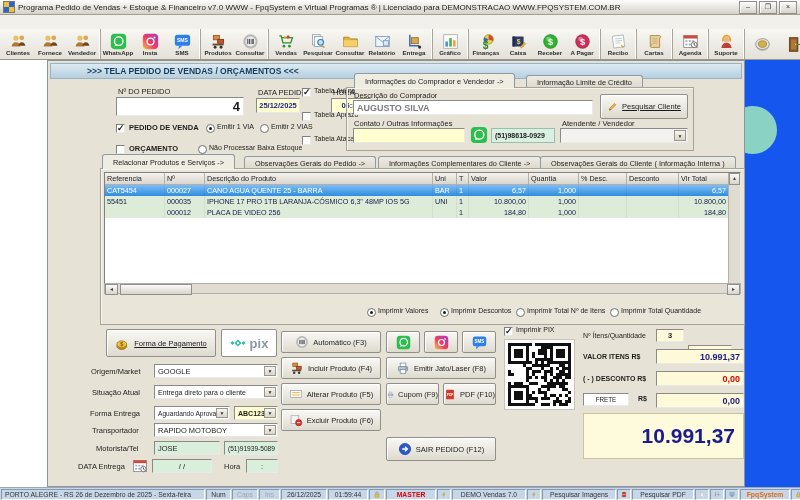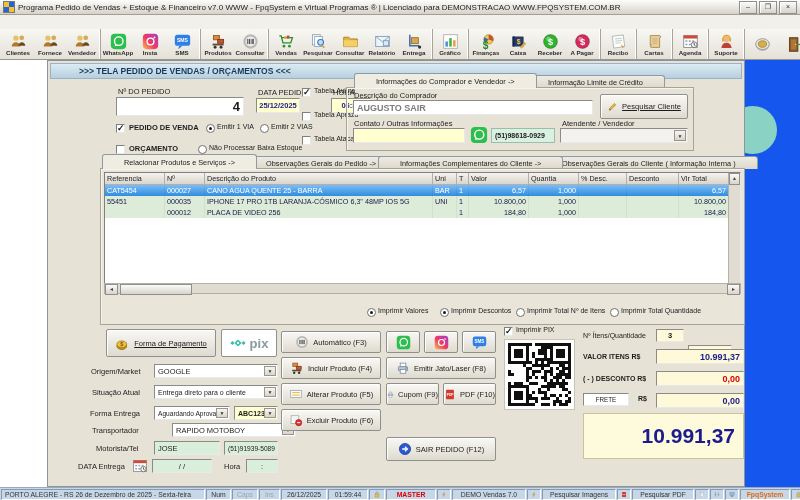--- a/index.html
+++ b/index.html
@@ -39,25 +39,25 @@
   .tb-btn{width:32px;display:flex;flex-direction:column;align-items:center;justify-content:center;flex:none}
   .tb-btn.sep{border-left:1px solid #a8a49a;box-shadow:-1px 0 0 #fff;margin-left:2px;padding-left:1px}
   .tb-ico{width:17px;height:17px}
   .tb-label{font-size:6.2px;font-weight:bold;color:#2c2c2c;white-space:nowrap;margin-top:-1px}
   
   #mdi{position:absolute;left:0;top:60px;width:800px;height:427px;background:#fff}
   #mdi-blue{position:absolute;left:745px;top:0;width:55px;height:427px;background:#1557ee;overflow:hidden}
   .teal-circle{position:absolute;left:-16px;top:46px;width:48px;height:48px;border-radius:50%;background:#8ad2c4}
   #form{position:absolute;left:47px;top:0;width:698px;height:427px;box-sizing:border-box;background:#e6e2d5;border:1px solid #8a94a0}
   .form-header{position:absolute;left:2px;top:2px;width:692px;height:16px;box-sizing:border-box;
-      background:linear-gradient(#dcebf4,#b7cfdf);border:1px solid #9bb2c2;display:flex;align-items:center;padding-left:28px;
+      background:linear-gradient(#dcebf4,#b7cfdf);border:1px solid #9bb2c2;display:flex;align-items:center;padding-left:36px;
       font-size:8.5px;font-weight:bold;color:#173a58}
   .groupbox{position:absolute;box-sizing:border-box;border:1px solid #a7a398;box-shadow:inset 1px 1px 0 #f6f4ee}
   .tab{position:absolute;box-sizing:border-box;background:linear-gradient(#eeebe2,#dcd8cc);border:1px solid #8f9aa4;border-bottom:none;
-      border-radius:3px 3px 0 0;font-size:7.4px;color:#222;display:flex;align-items:center;justify-content:center;padding:0 21px;white-space:nowrap}
+      border-radius:3px 3px 0 0;font-size:7.4px;color:#222;display:flex;align-items:center;justify-content:center;padding:0 10px;white-space:nowrap}
   .tab.active{background:#efece1;z-index:3}
   
   #tablebox{position:absolute;left:56px;top:111px;width:637px;height:122px;box-sizing:border-box;background:#fff;
       border:1px solid;border-color:#808080 #e8e8e8 #e8e8e8 #808080}
   .trow{display:grid;grid-template-columns:60px 40px 228px 24px 12px 60px 50px 48px 52px 50px;width:624px}
   .th{background:linear-gradient(#f5f3ef,#dad6cd);border-right:1px solid #b4b0a8;border-bottom:1px solid #b4b0a8;
       font-size:7.2px;color:#222;padding:1px 2px;white-space:nowrap;overflow:hidden}
   .td{font-size:7.2px;color:#18184e;padding:1px 2px;white-space:nowrap;overflow:hidden;border-right:1px solid rgba(0,0,0,.05)}
   .data-row{background:#dcecd8}
   .data-row.sel{background:linear-gradient(#7cbcf6,#2f8ddf);color:#fff}
@@ -508,21 +508,21 @@
     <span class="lbl" style="left:266px;top:26px;font-size:7px">Tabela Avista</span>
     <div class="cb" style="left:254px;top:51px"></div>
     <span class="lbl" style="left:266px;top:50px;font-size:7px">Tabela Aprazo</span>
     <div class="cb" style="left:254px;top:75px"></div>
     <span class="lbl" style="left:266px;top:74px;font-size:7px">Tabela Atacado</span>
 
     <div class="tab active" style="left:306px;top:12px;height:15px;z-index:2">Informações do Comprador e Vendedor  -&gt;</div>
     <div class="tab" style="left:478px;top:14px;height:13px">Informação Limite de Crédito</div>
     <div class="groupbox" style="left:298px;top:26px;width:348px;height:64px"></div>
     <span class="lbl" style="left:306px;top:30px">Descrição do Comprador</span>
-    <div class="sunk" style="left:305px;top:39px;width:240px;height:15px;font-size:9px;font-weight:bold;color:#7c7c7c">AUGUSTO SAIR</div>
+    <div class="sunk" style="left:305px;top:39px;width:240px;height:15px;font-size:9px;font-weight:bold;color:#7c7c7c">AUGUSTO SILVA</div>
     <div class="btn" style="left:552px;top:33px;width:88px;height:25px">
       <svg width="11" height="11">
           <use href="#i-pencil"></use>
         </svg>
       <span style="text-decoration:underline;text-decoration-thickness:.5px">Pesquisar Cliente</span>
     </div>
     <span class="lbl" style="left:306px;top:58px">Contato / Outras Informações</span>
     <div class="sunk yellow" style="left:305px;top:67px;width:112px;height:15px"></div>
     <svg style="position:absolute;left:422px;top:65px" width="18" height="18">
         <use href="#i-wa"></use>
@@ -619,21 +619,21 @@
     </div>
 
     <span class="lbl" style="left:43px;top:306px">Origem/Market</span>
     <div class="sunk dd" style="left:106px;top:303px;width:124px;height:14px">GOOGLE</div>
     <span class="lbl" style="left:44px;top:327px">Situação Atual</span>
     <div class="sunk dd" style="left:106px;top:324px;width:124px;height:14px;font-size:7px">Entrega direto para o cliente</div>
     <span class="lbl" style="left:42px;top:348px">Forma Entrega</span>
     <div class="sunk dd" style="left:106px;top:345px;width:76px;height:14px;font-size:6.6px">Aguardando Aprovaçã</div>
     <div class="sunk dd yellow" style="left:186px;top:345px;width:44px;height:14px;font-size:7px;font-weight:bold">ABC1234</div>
     <span class="lbl" style="left:44px;top:365px">Transportador</span>
-    <div class="sunk dd" style="left:124px;top:362px;width:124px;height:14px">RAPIDO MOTOBOY</div>
+    <div class="sunk dd" style="left:106px;top:362px;width:124px;height:14px">RAPIDO MOTOBOY</div>
     <span class="lbl" style="left:48px;top:383px">Motorista/Tel</span>
     <div class="sunk mint" style="left:106px;top:380px;width:66px;height:14px">JOSE</div>
     <div class="sunk mint" style="left:176px;top:380px;width:54px;height:14px;font-size:6.6px">(51)91939-5089</div>
     <span class="lbl" style="left:30px;top:401px">DATA Entrega</span>
     <svg style="position:absolute;left:84px;top:397px" width="16" height="16">
         <use href="#i-cal"></use>
       </svg>
     <div class="sunk mint" style="left:104px;top:398px;width:60px;height:14px;justify-content:center">/  /</div>
     <span class="lbl" style="left:176px;top:401px">Hora</span>
     <div class="sunk mint" style="left:198px;top:398px;width:32px;height:14px;justify-content:center">:</div>

